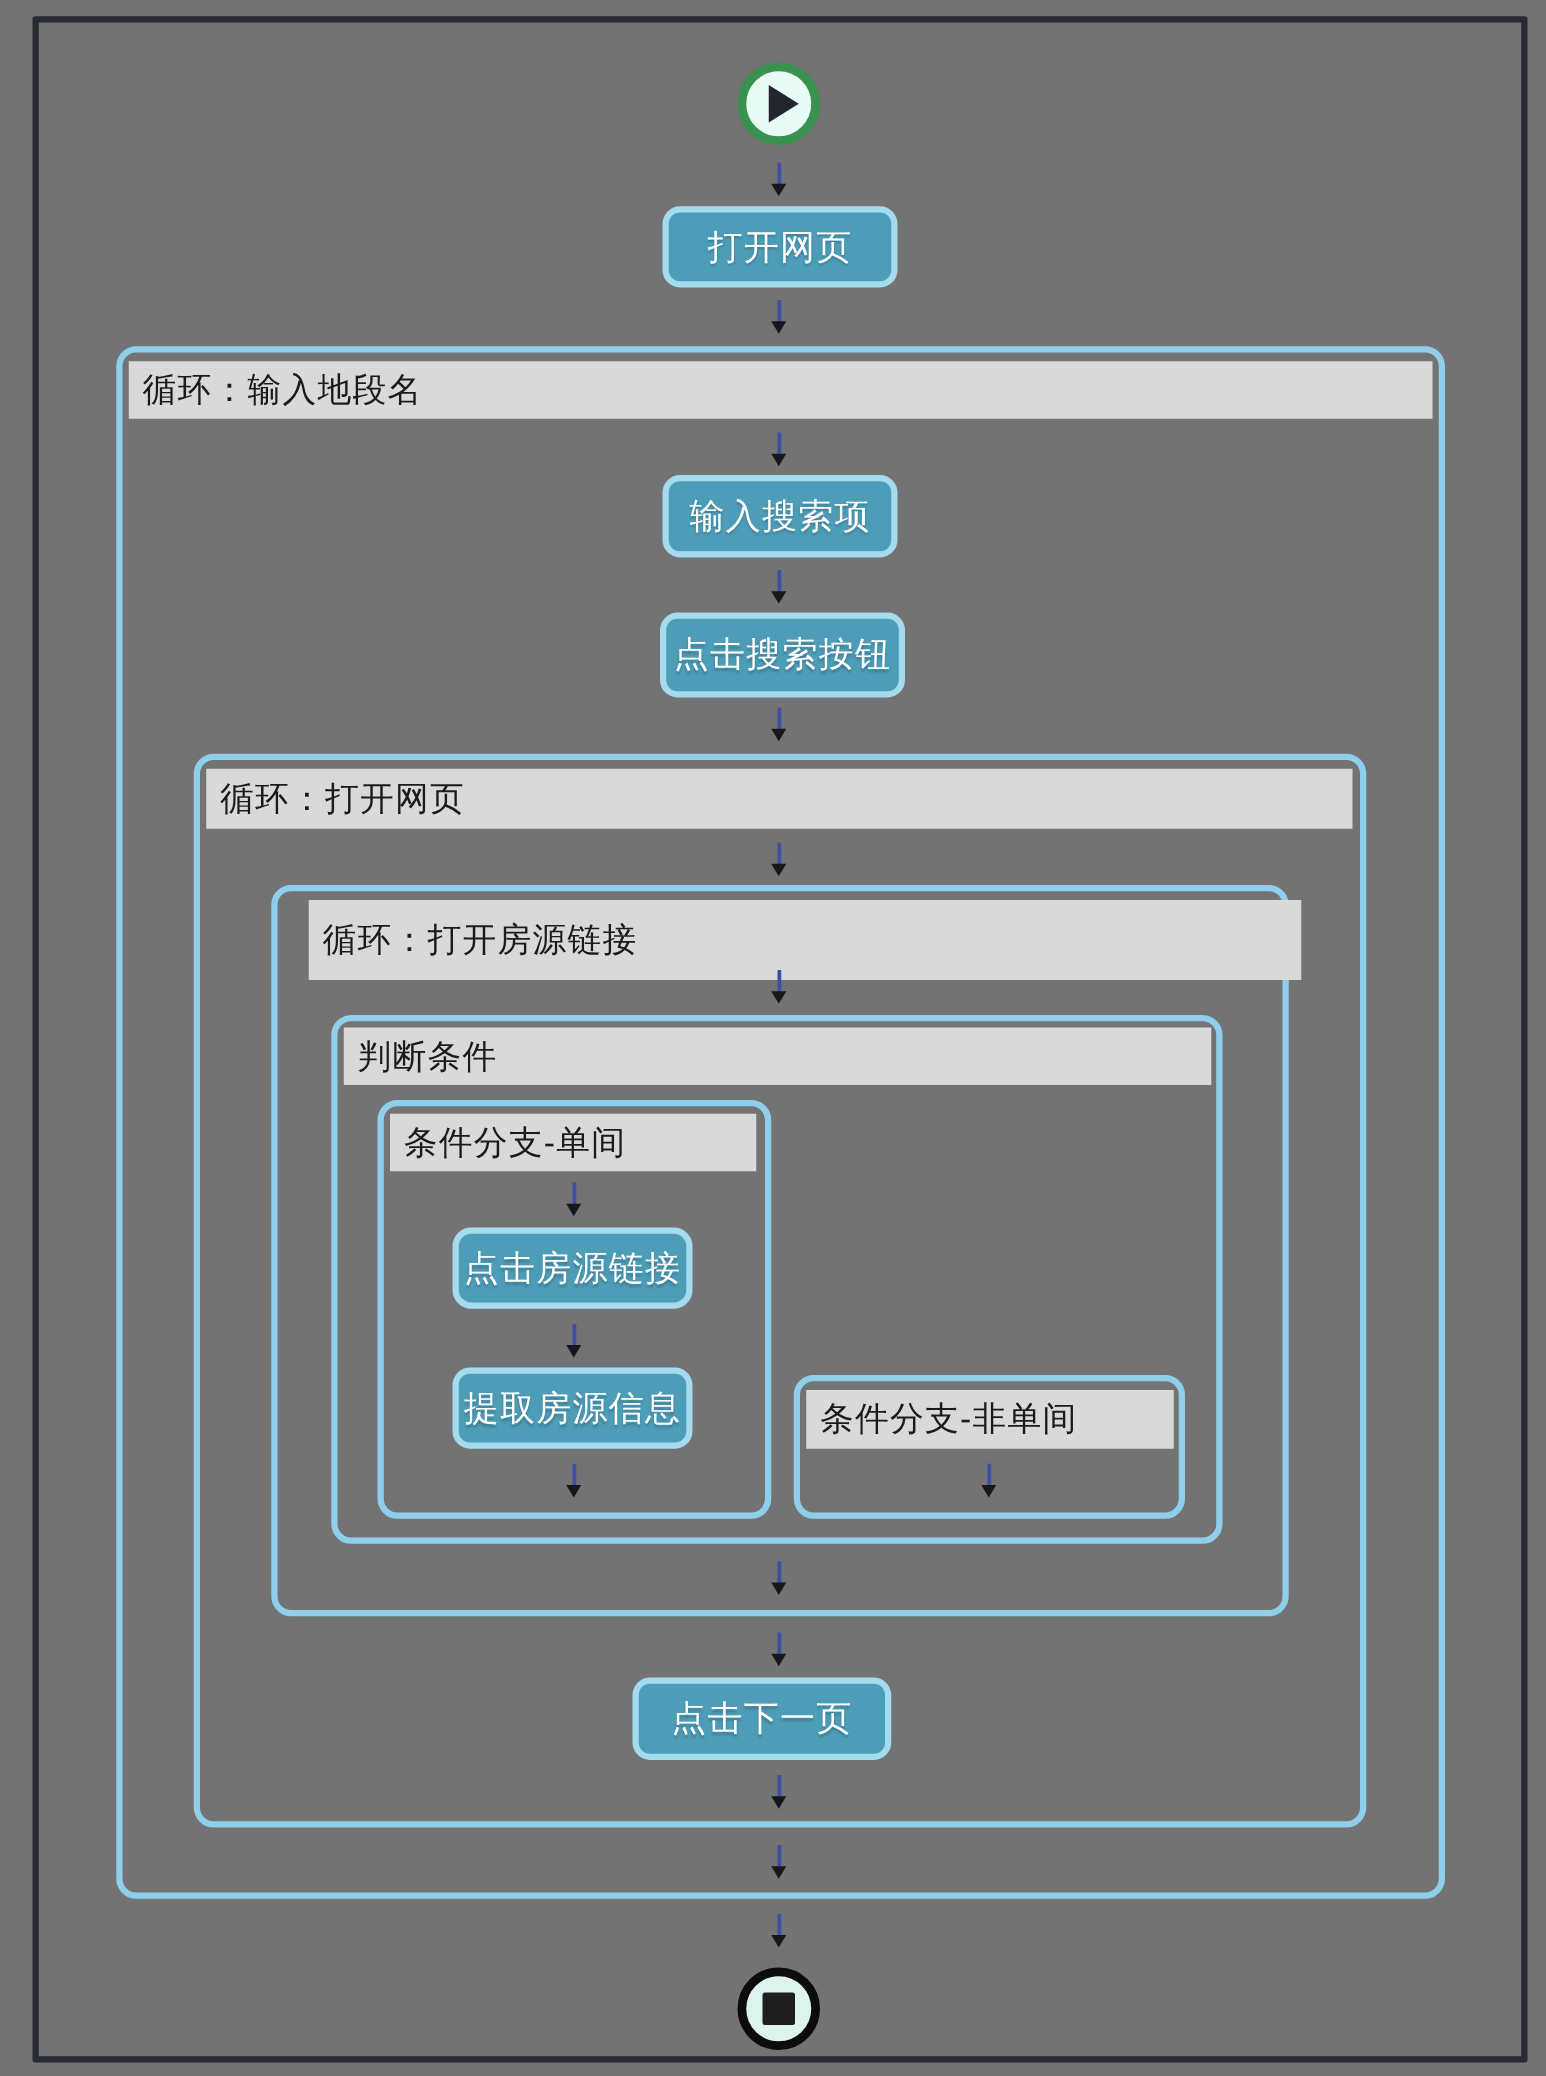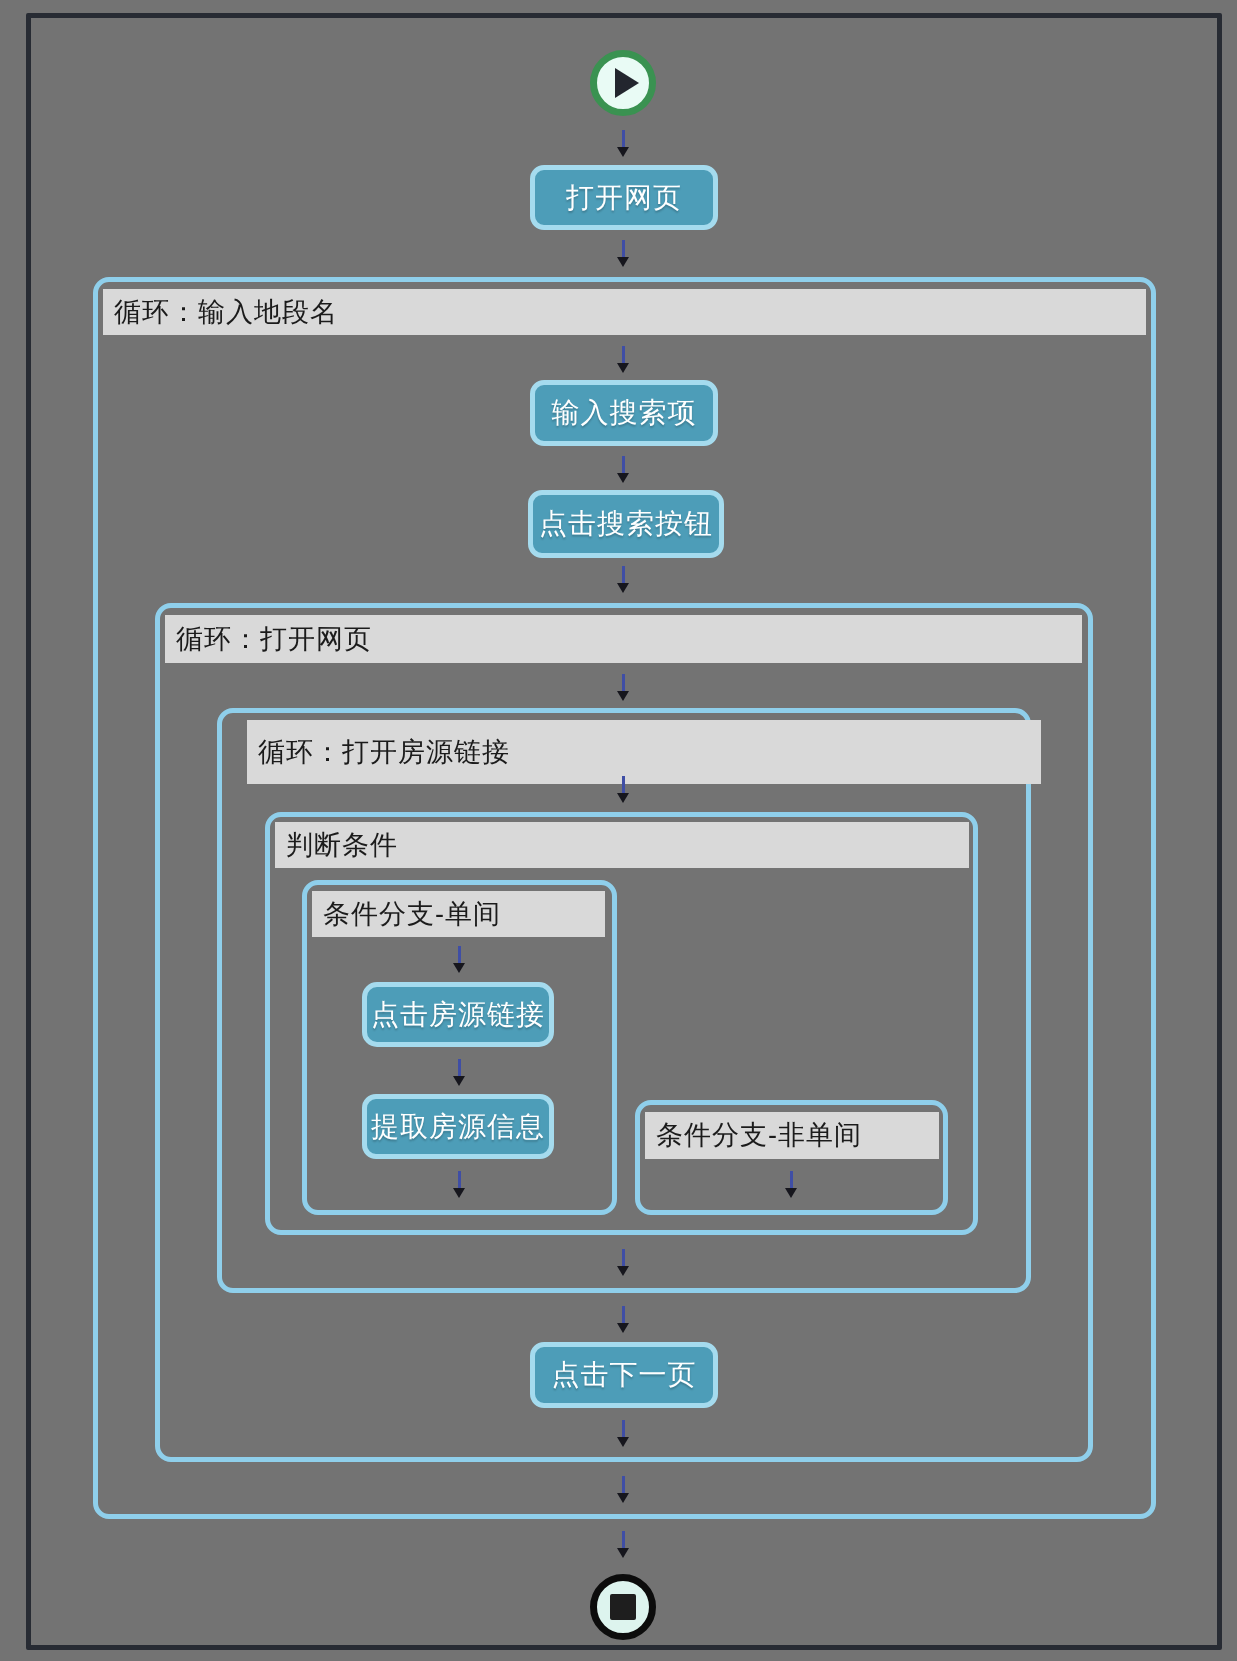--- a/index.html
+++ b/index.html
@@ -111,21 +111,21 @@
 
   <div class="loop" style="left:635px;top:1100px;width:313px;height:115px;"></div>
   <div class="loop-header" style="left:645px;top:1112px;width:294px;height:47px;">条件分支-非单间</div>
 
   <div class="arrow" style="left:782px;top:1171px;"></div>
 
   <div class="arrow" style="left:614px;top:1249px;"></div>
 
   <div class="arrow" style="left:614px;top:1306px;"></div>
 
-  <div class="step" style="left:530px;top:1342px;width:188px;">点击下一页</div>
+  <div class="step" style="left:506px;top:1342px;width:207px;">点击下一页</div>
 
   <div class="arrow" style="left:614px;top:1420px;"></div>
 
   <div class="arrow" style="left:614px;top:1476px;"></div>
 
   <div class="arrow" style="left:614px;top:1531px;"></div>
 
   <div class="node end" style="left:590px;top:1574px;">
     <span class="stop-sq"></span>
   </div>

